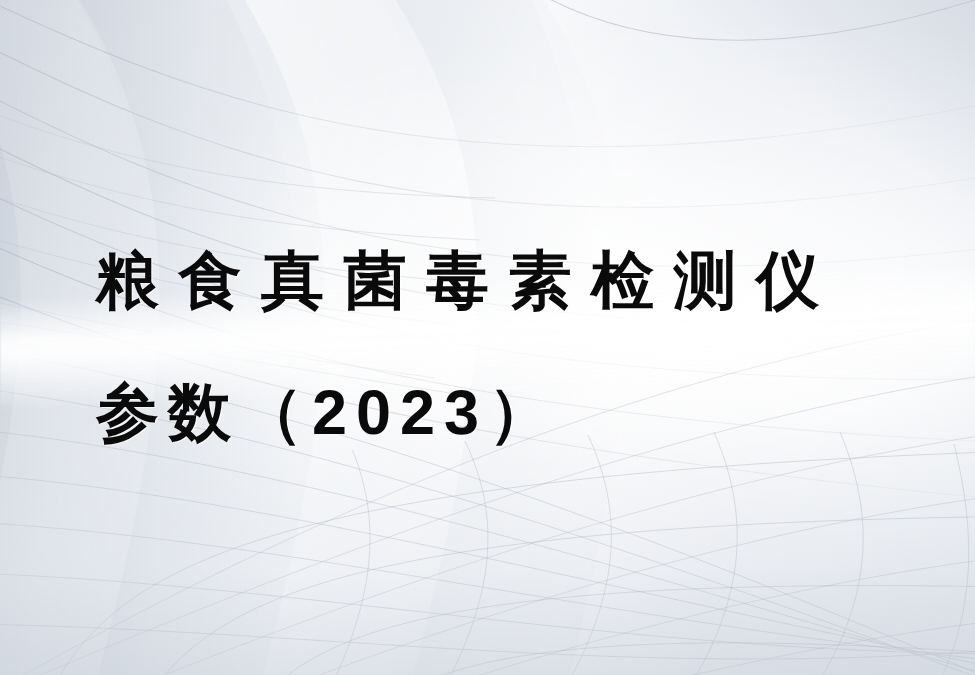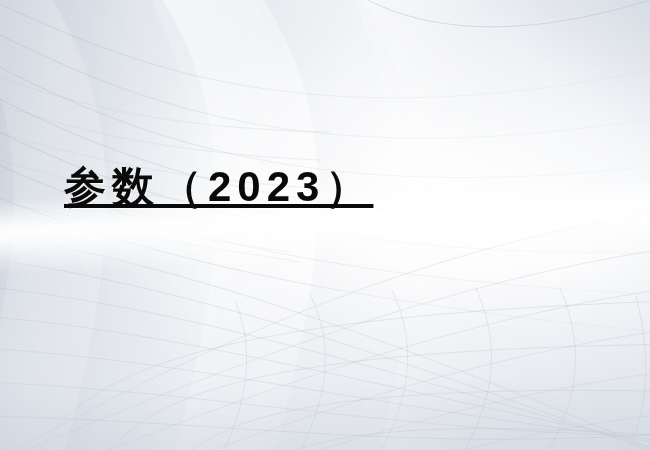--- a/index.html
+++ b/index.html
@@ -70,21 +70,21 @@
   }
   .title-line {
     color: #0a0a0a;
     font-weight: bold;
     font-size: 42px;
     line-height: 88px;
     letter-spacing: 13px;
     white-space: nowrap;
     text-shadow: 1px 1px 0 rgba(255,255,255,0.55);
   }
-  #title-line-2 { letter-spacing: 6px; text-decoration: underline; }
+  #title-line-2 { letter-spacing: 6px; }
 </style>
 </head>
 <body>
 
 <div id="banner">
 
   <div class="bg-layer" id="bg-base"></div>
 
   <svg class="bg-svg" width="650" height="450" viewBox="0 0 650 450" preserveAspectRatio="none">
     <defs>
@@ -177,16 +177,17 @@
 
     </g>
   </svg>
 
   <div class="bg-layer" id="bg-shade-left"></div>
   <div class="bg-layer" id="bg-shade-bottom"></div>
   <div class="bg-layer" id="bg-shade-topright"></div>
   <div class="bg-layer" id="bg-sweep"></div>
 
   <div id="title-block">
+    <div class="title-line" id="title-line-1">粮食真菌毒素检测仪</div>
     <div class="title-line" id="title-line-2">参数（2023）</div>
   </div>
 
 </div>
 
 </body></html>

